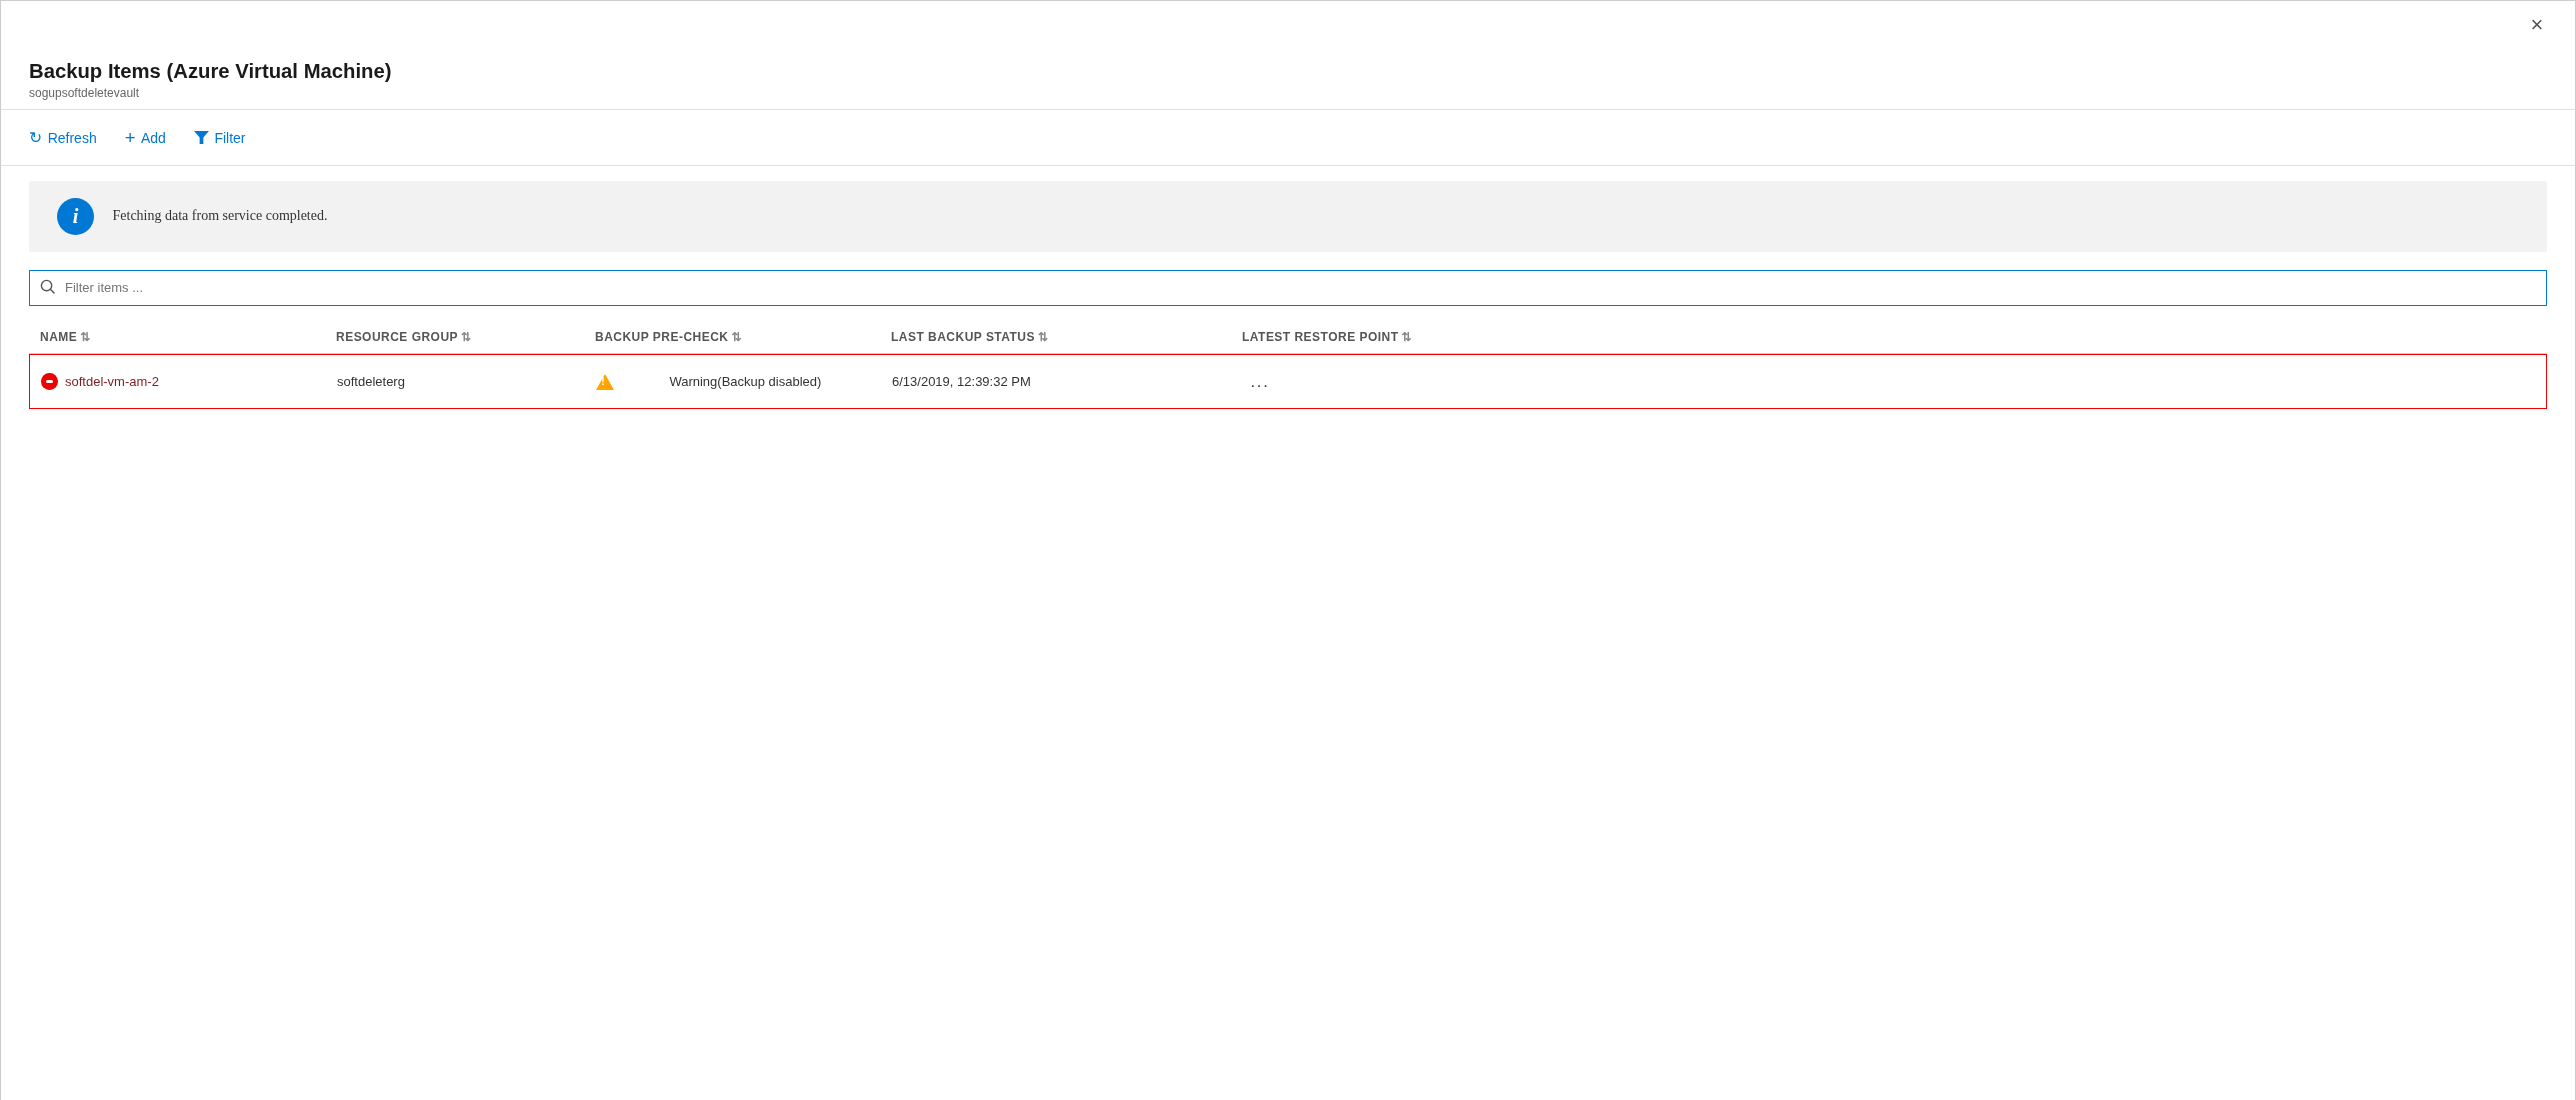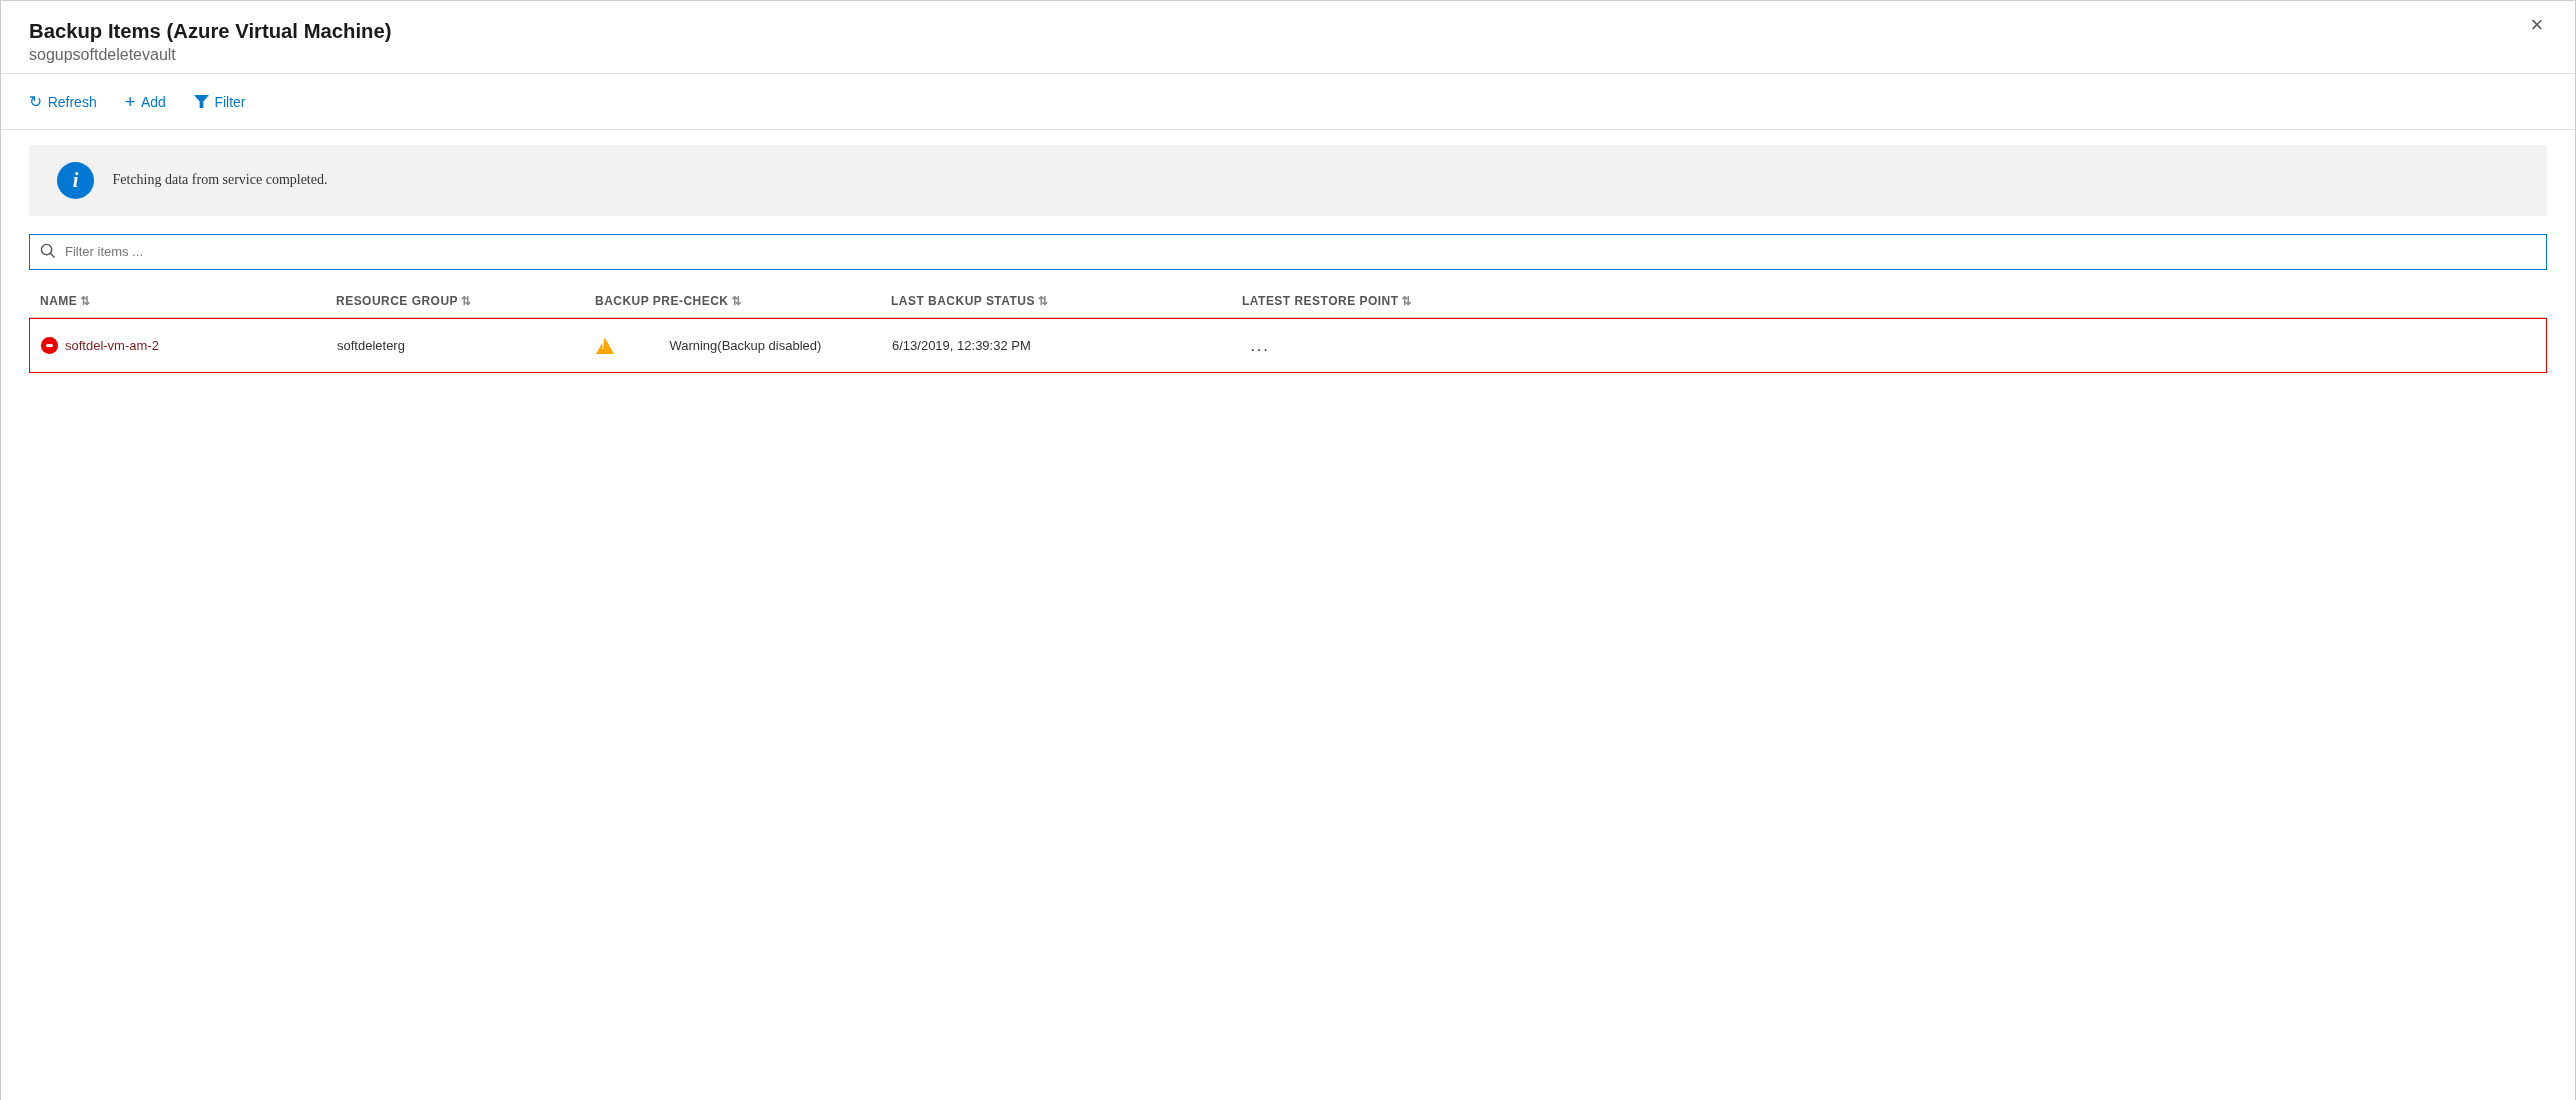--- a/index.html
+++ b/index.html
@@ -38,24 +38,25 @@
     .title-bar-left {
       display: flex;
       flex-direction: column;
     }
 
     .title-main {
       font-size: 20.3px;
       font-weight: 600;
       color: #1a1a1a;
       line-height: 1.3;
+      margin-top: 40px;
     }
 
     .title-sub {
-      font-size: 16px;
+      font-size: 12px;
       color: #666;
       margin-top: 1.8px;
     }
 
     .close-btn {
       background: none;
       border: none;
       font-size: 22px;
       cursor: pointer;
       color: #555;

